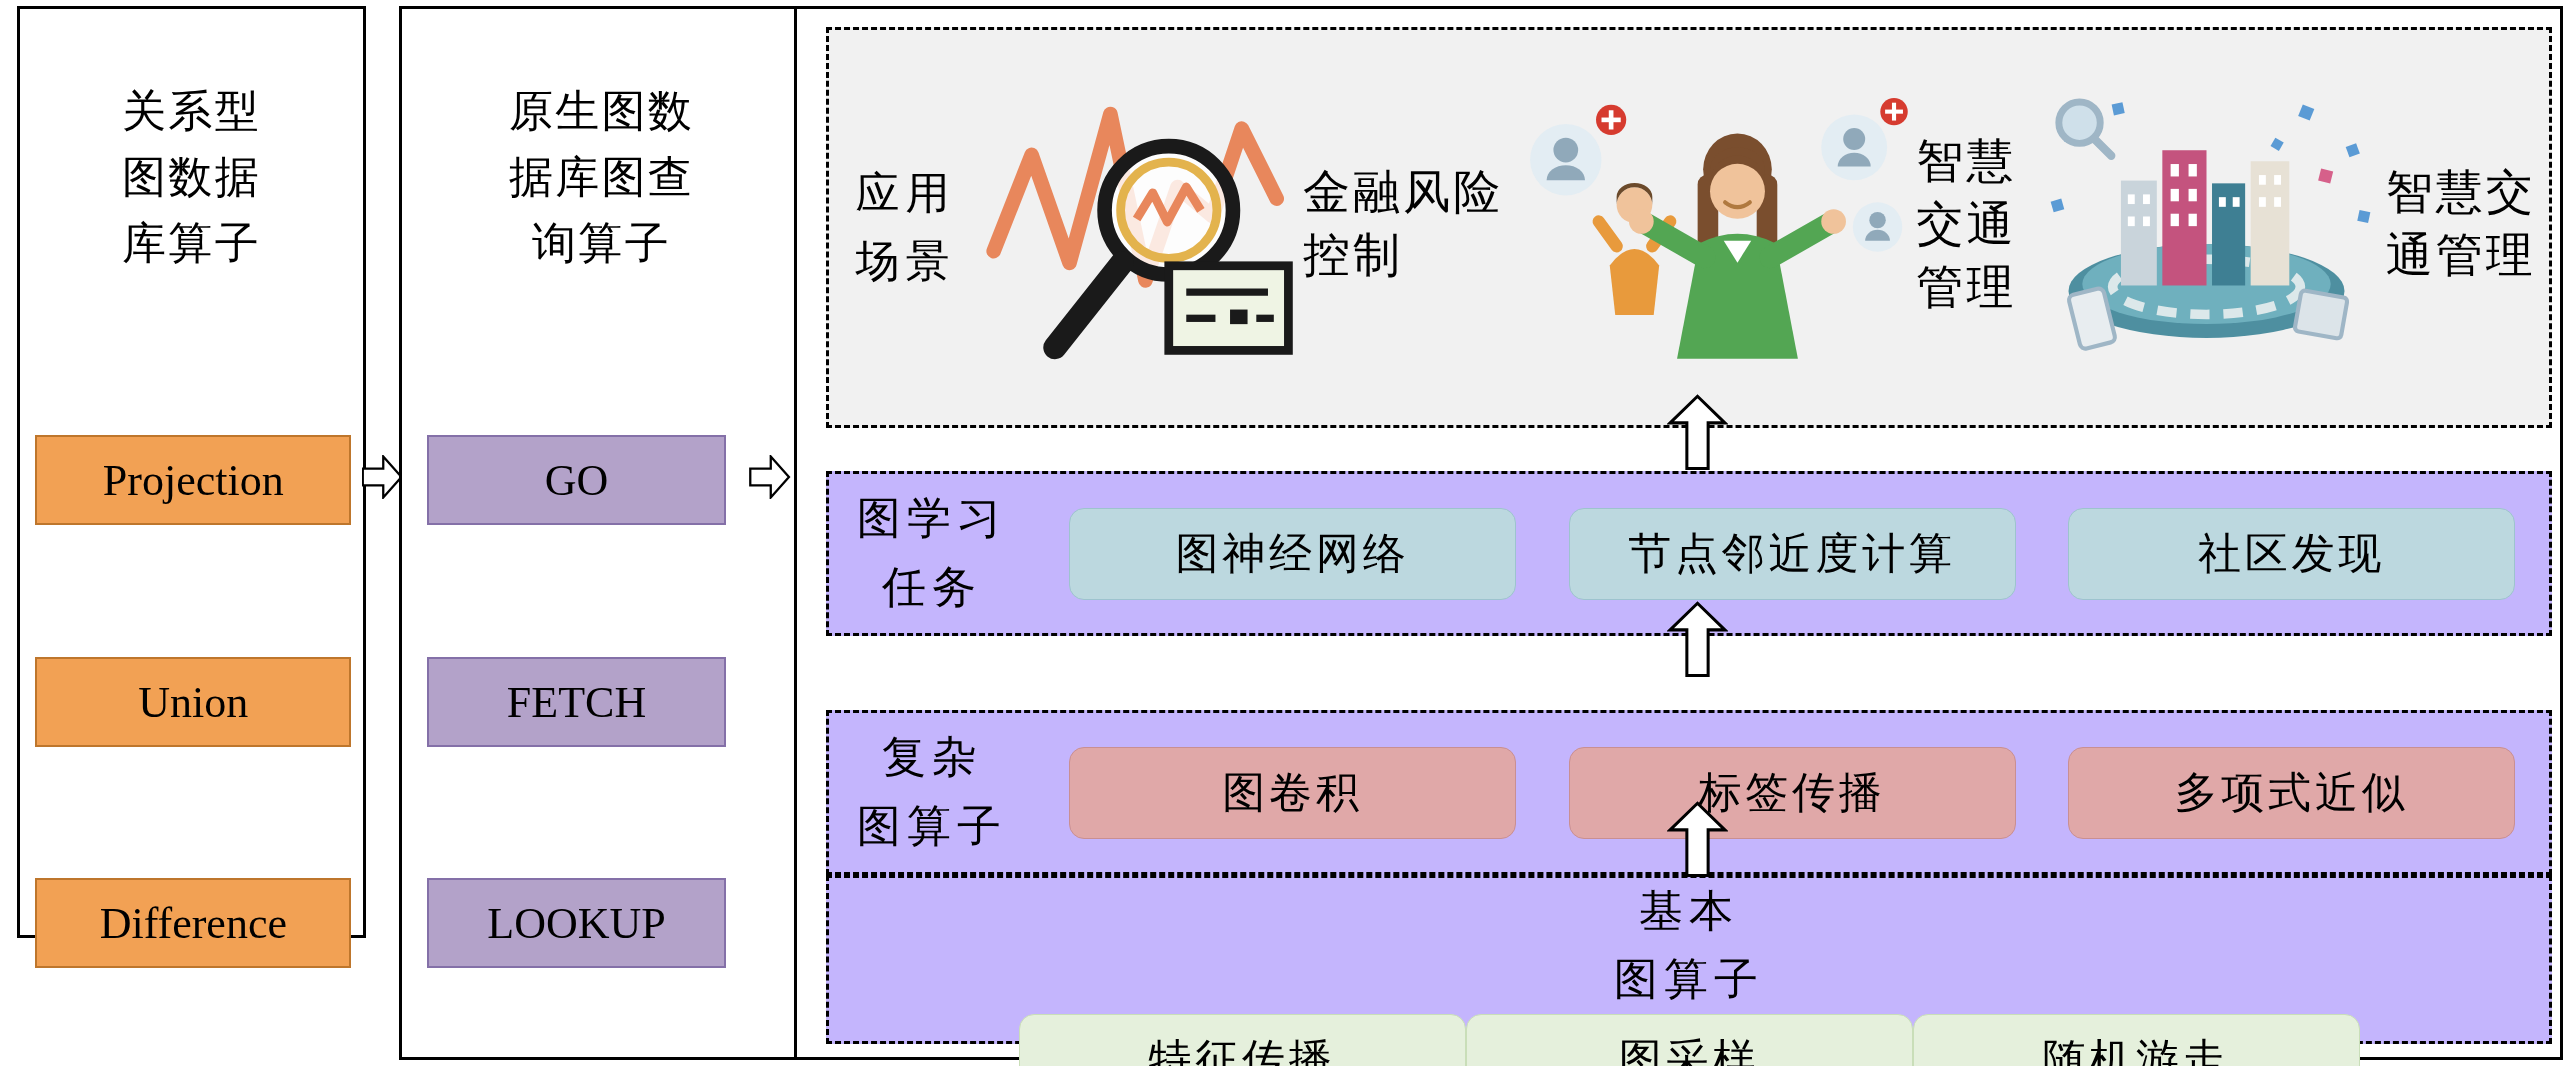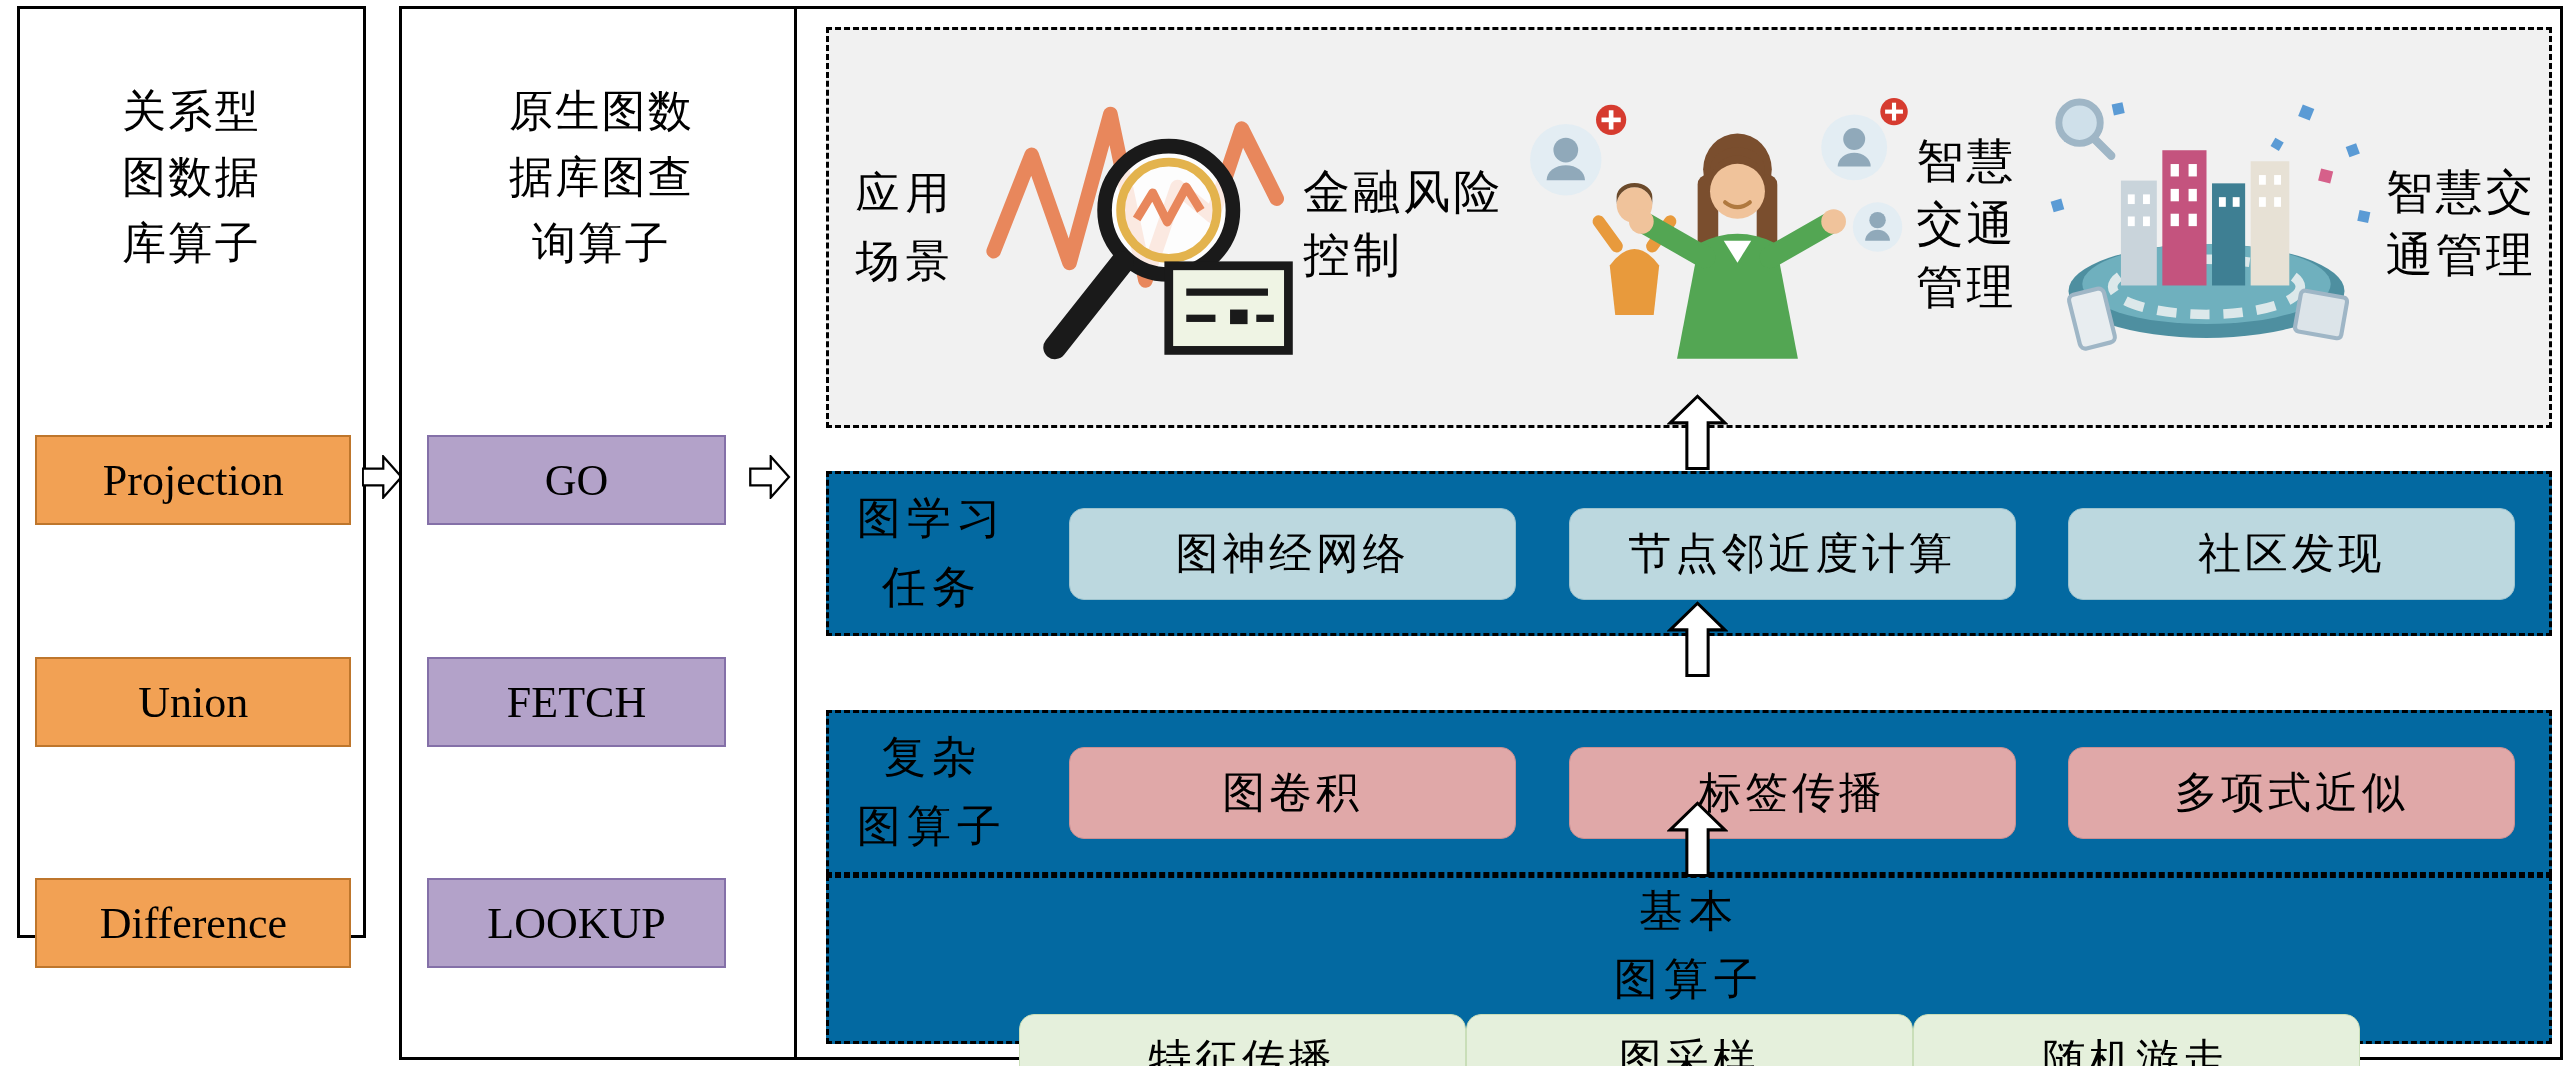--- a/index.html
+++ b/index.html
@@ -18,21 +18,21 @@
     font-size:44px;box-sizing:border-box;}
   .op-orange{left:15.3px;width:316px;background:#F2A154;border:2.3px solid #BE762C;}
   .op-purple{left:25px;width:299px;background:#B3A2C9;border:2.3px solid #8470A8;}
   .op-row1{top:426px;} .op-row2{top:648px;} .op-row3{top:869px;}
 
   .h-arrow{position:absolute;top:455px;}
   #h-arrow-1{left:362px;}
   #h-arrow-2{left:748px;}
 
   .layer{position:absolute;left:29px;width:1726px;border:3.1px dashed #000;box-sizing:border-box;
-    display:flex;align-items:center;background:#0369a1;}
+    display:flex;align-items:center;background:#c4b5fd;}
   #layer-application{top:18.3px;height:401px;background:#F1F1F1;}
   #layer-learning{top:462px;height:165px;}
   #layer-complex{top:701px;height:165px;}
   #layer-basic{top:866px;height:169px;flex-direction:column;}
 
   .layer-label{flex:none;text-align:center;font-size:44px;line-height:1.55;
     white-space:pre-line;letter-spacing:6.1px;}
   .label-app{width:153px;}
   .label-std{width:206px;}
 

